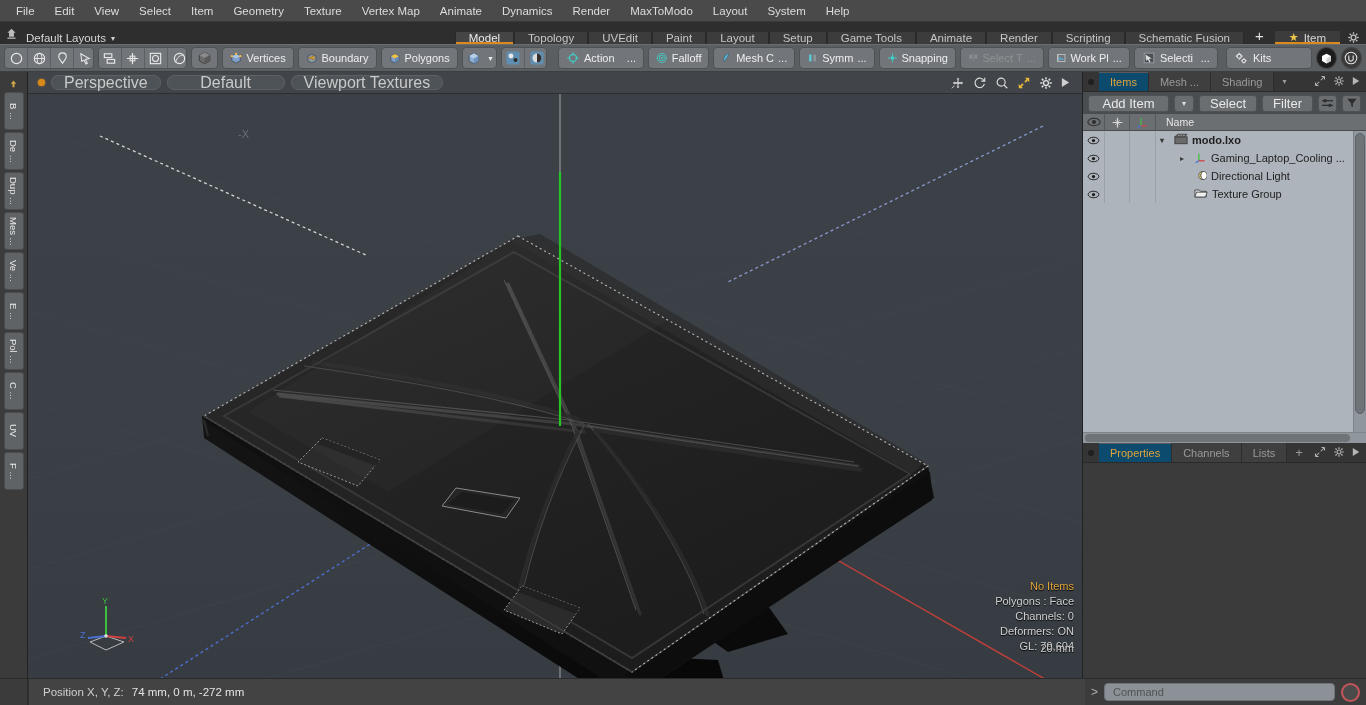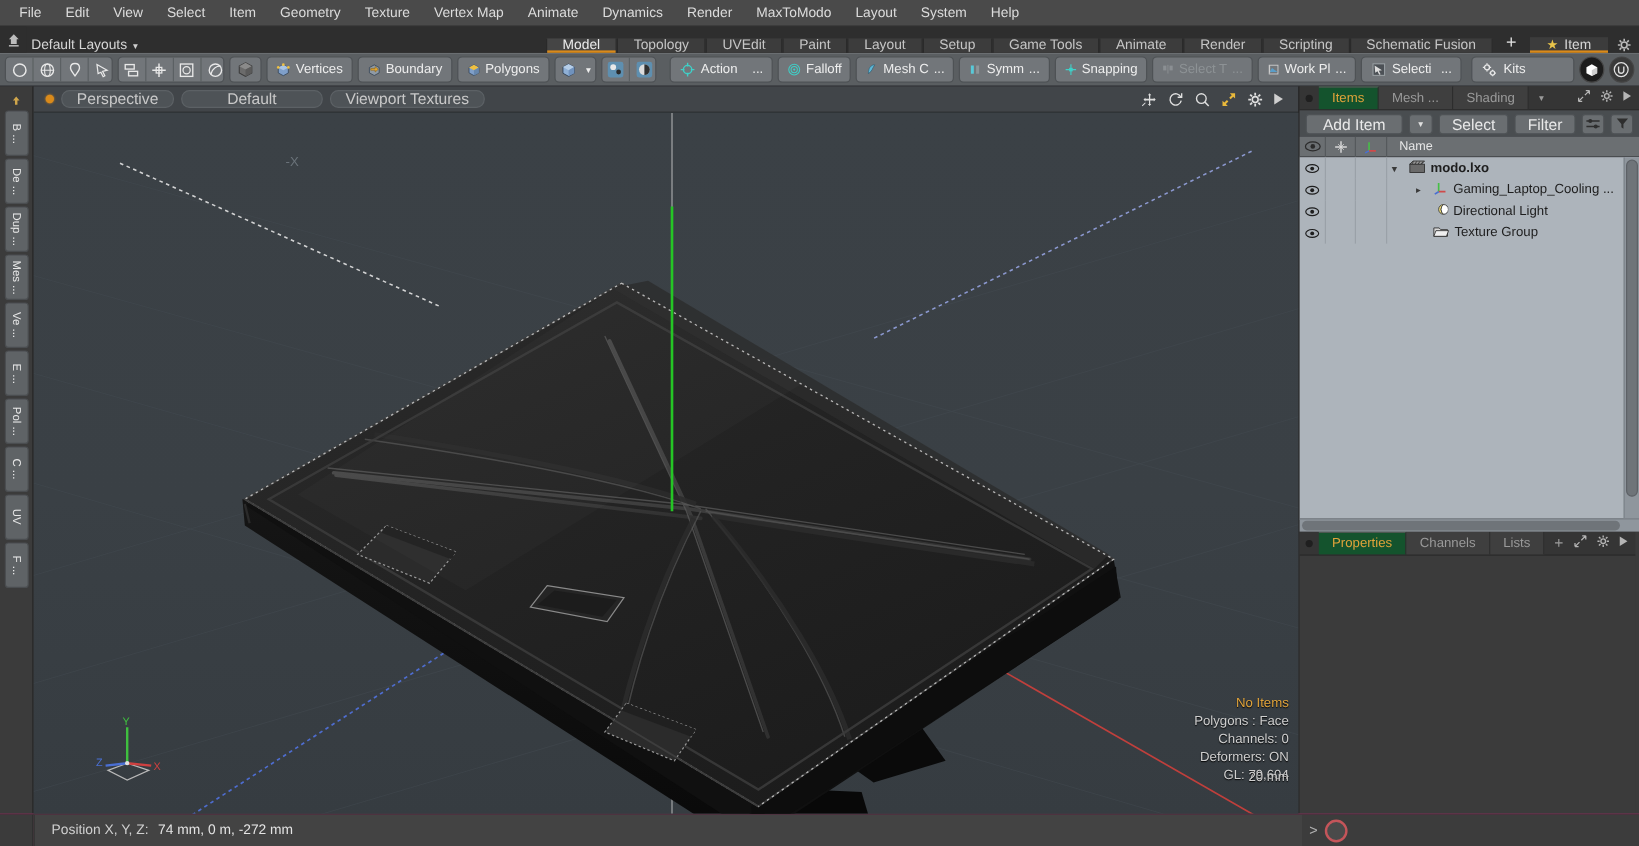--- a/index.html
+++ b/index.html
@@ -103,21 +103,21 @@
 
   
   .vpcol { flex: 1 1 auto; display: flex; flex-direction: column; min-width: 0; background: #2b2b2b; }
   .vpheader {
     height: 22px; flex: 0 0 22px; background: #414549; display: flex; align-items: center;
     padding: 0 6px; gap: 6px; border-bottom: 1px solid #2c2f31;
   }
   .dot-orange { width: 7px; height: 7px; border-radius: 50%; background: #d98a1b; box-shadow: 0 0 2px #d98a1b; margin-left: 4px;}
   .vpbtn {
     height: 15px; padding: 0 12px; background: #4e5357; border: 1px solid #5c6165; border-radius: 7px;
-    color: #c9c9c9; font-size: 13px; display: flex; align-items: center; justify-content: center;
+    color: #c9c9c9; font-size: 16px; display: flex; align-items: center; justify-content: center;
     min-width: 60px;
   }
   .vpheader-right { margin-left: auto; display: flex; align-items: center; gap: 8px; padding-right: 6px; }
   .vpicon { color: #cfcfcf; display: flex; align-items: center; }
 
   .viewport { position: relative; flex: 1 1 auto; overflow: hidden; background: #3a4045; }
   .vp-canvas { position: absolute; inset: 0; }
 
   .vp-stats {
     position: absolute; right: 8px; bottom: 24px; text-align: right;
@@ -133,21 +133,21 @@
   .ptabrow {
     height: 20px; flex: 0 0 20px; background: #353535; display: flex; align-items: stretch;
     border-bottom: 1px solid #2a2a2a;
   }
   .pdot { width: 16px; display:flex; align-items:center; justify-content:center; }
   .pdot i { width: 6px; height: 6px; border-radius: 50%; background: #1f1f1f; display:block; }
   .ptab {
     padding: 0 11px; display: flex; align-items: center; font-size: 11px; color: #9a9a9a;
     background: #3f3f3f; border-right: 1px solid #2d2d2d; white-space: nowrap;
   }
-  .ptab.active { color: #e0a33a; background: #14532d; border-top: 1px solid #5a5a5a; }
+  .ptab.active { color: #e0a33a; background: #0c4a6e; border-top: 1px solid #5a5a5a; }
   .ptab-caret { padding: 0 8px; display:flex; align-items:center; color:#9a9a9a; font-size: 8px; }
   .ptab-right { margin-left: auto; display: flex; align-items: center; gap: 7px; padding-right: 6px; color: #b5b5b5; }
 
   .prow2 {
     height: 22px; flex: 0 0 22px; background: #494d50; display: flex; align-items: center;
     gap: 5px; padding: 0 5px;
   }
   .pbtn {
     height: 17px; background: #6a6e71; border: 1px solid #4e5255; border-radius: 3px;
     color: #e9e9e9; font-size: 13px; display: flex; align-items: center; justify-content: center;
@@ -173,27 +173,28 @@
   .i-name.bold { font-weight: bold; }
   .indent { display: inline-block; width: 16px; flex: 0 0 16px; }
   .tri { font-size: 8px; color: #3a3a3a; width: 10px; flex: 0 0 10px; }
   .vscroll {
     position: absolute; right: 0; top: 0; bottom: 0; width: 13px; background: #8f969d; border-left:1px solid #7d848a;
   }
   .vscroll .thumb { position: absolute; left: 1px; right: 1px; top: 2px; bottom: 18px; background: #6f7479; border-radius: 6px; border: 1px solid #5d6166; }
   .hscroll { height: 11px; flex: 0 0 11px; background: #8f969d; position: relative; border-top: 1px solid #7d848a;}
   .hscroll .thumb { position:absolute; top:1px; bottom:1px; left: 2px; right: 16px; background:#6f7479; border-radius:5px; }
 
-  .props { flex: 0 0 235px; background: #3b3b3b; display: flex; flex-direction: row; }
+  .props { flex: 0 0 235px; background: #3b3b3b; display: flex; flex-direction: column; }
   .propbody { flex: 1 1 auto; background: #3b3b3b; }
 
   
   .statusbar {
-    height: 27px; flex: 0 0 27px; background: #ec4899; display: flex; align-items: center;
+    height: 27px; flex: 0 0 27px; background: #0f766e; display: flex; align-items: center;
     border-top: 1px solid #2a2a2a;
+    border-radius: 13px;
   }
   .sb-left-gap { width: 28px; height: 27px; background: #3b3b3b; border-right: 1px solid #2a2a2a; }
   .sb-pos {
     flex: 1 1 auto; display: flex; align-items: center; gap: 8px; padding-left: 14px;
     font-size: 11.5px; color: #d2d2d2; background: #434343; height: 27px;
     border-left: 1px solid #333;
   }
   .sb-pos .lbl { color: #cfcfcf; }
   .sb-pos .val { color: #e4e4e4; }
   .cmdwrap { width: 281px; flex: 0 0 281px; display: flex; align-items: center; gap: 6px; padding: 0 6px; height: 27px; background: #3c3c3c; }
@@ -948,17 +949,18 @@
   </div>
 
   <div class="statusbar">
     <div class="sb-left-gap"></div>
     <div class="sb-pos">
       <span class="lbl">Position X, Y, Z:</span>
       <span class="val">74 mm, 0 m, -272 mm</span>
     </div>
     <div class="cmdwrap">
       <span class="cmd-chev">&gt;</span>
+      <input class="cmdinput" type="text" placeholder="Command" style="">
       <div class="rec"></div>
     </div>
   </div>
 
 </div>
 
 </body></html>

